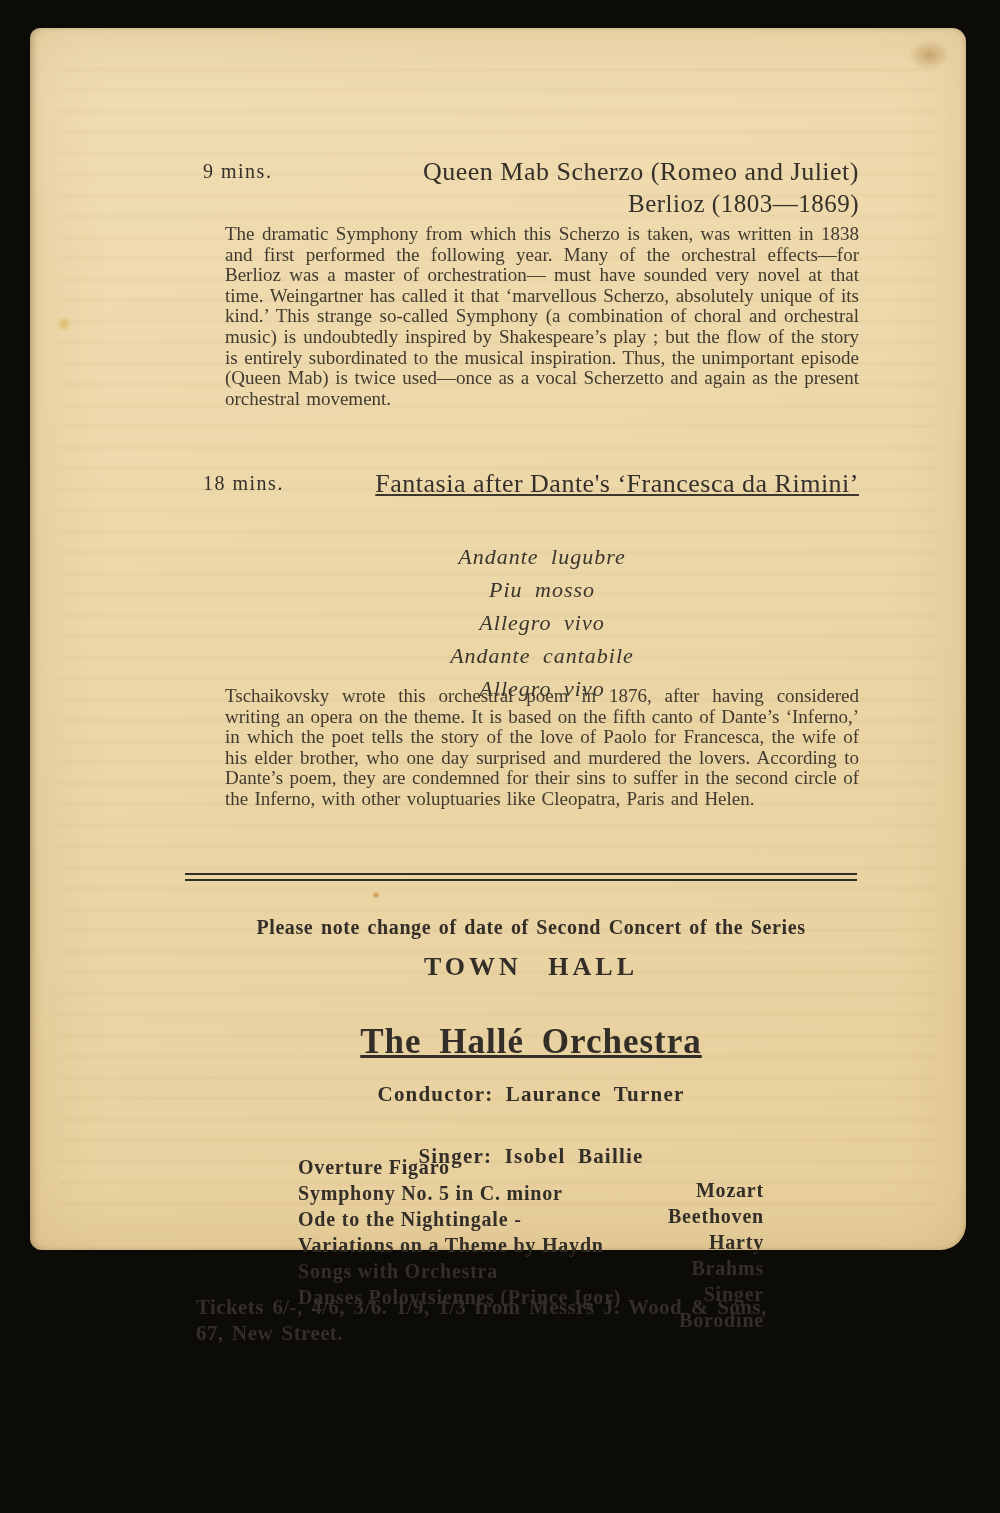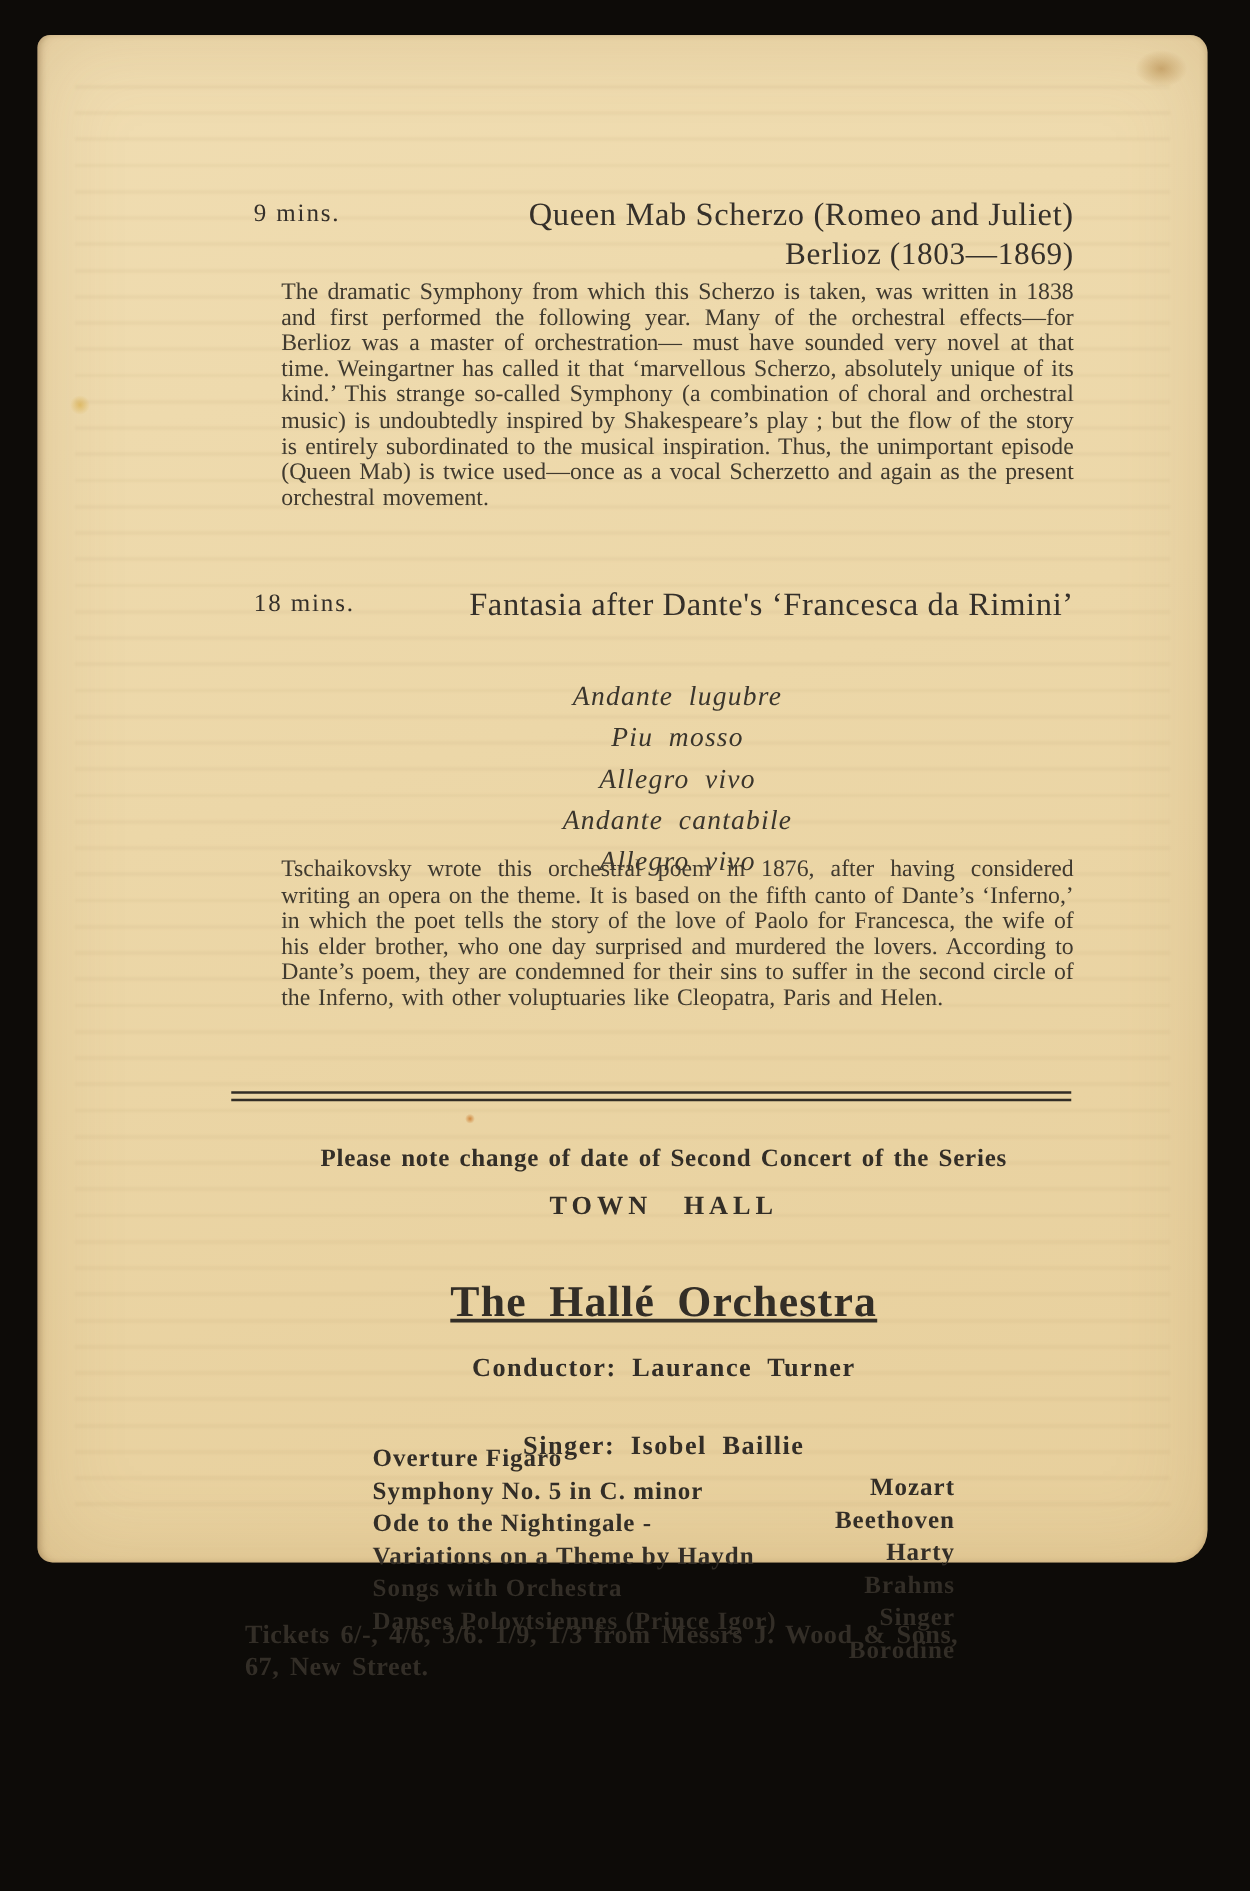--- a/index.html
+++ b/index.html
@@ -63,21 +63,21 @@
     letter-spacing:1px;word-spacing:6px;color:#3a352c;
   }
   
   .divider{
     left:155px;width:672px;height:4px;
     border-top:2.5px solid #322d25;border-bottom:2px solid #322d25;
   }
   
   .center-line{left:133px;width:736px;text-align:center;color:#332e27;}
   .note-line{font-size:20px;font-weight:bold;letter-spacing:0.6px;word-spacing:2px;}
-  .venue{font-size:21px;font-weight:bold;letter-spacing:4px;word-spacing:16px;}
+  .venue{font-size:26px;font-weight:bold;letter-spacing:4px;word-spacing:16px;}
   .datetime{font-size:26px;font-weight:bold;letter-spacing:0.8px;word-spacing:3px;}
   .orchestra{font-size:35px;font-weight:bold;letter-spacing:1px;word-spacing:8px;}
   .person{font-size:21px;font-weight:bold;letter-spacing:1.2px;word-spacing:6px;}
   
   .programme{left:268px;width:466px;}
   .prow{display:flex;align-items:baseline;height:26px;
     font-size:20px;font-weight:bold;letter-spacing:0.8px;color:#332e27;flex-direction:column;}
   .prow .ptitle{white-space:nowrap;}
   .prow .pdash{flex:1;text-align:center;white-space:pre;padding:0 8px;overflow:hidden;}
   .prow .pdash.align-end{text-align:right;padding-right:4px;}
@@ -95,21 +95,21 @@
   <div class="stain stain-mid"></div>
 
   <div class="abs work-header" style="top:128px;">
     <span class="duration">9 mins.</span>
     <div class="wtitle">Queen Mab Scherzo (Romeo and Juliet)</div>
     <div class="wcomposer">Berlioz (1803—1869)</div>
   </div>
 
   <div class="abs prognote" style="top:196px;">The dramatic Symphony from which this Scherzo is taken, was written in 1838 and first performed the following year.  Many of the orchestral effects—for Berlioz was a master of orchestration— must have sounded very novel at that time.  Weingartner has called it that ‘marvellous Scherzo, absolutely unique of its kind.’ This strange so-called Symphony (a combination of choral and orchestral music) is undoubtedly inspired by Shakespeare’s play ; but the flow of the story is entirely subordinated to the musical inspiration.  Thus, the unimportant episode (Queen Mab) is twice used—once as a vocal Scherzetto and again as the present orchestral movement.</div>
 
-  <div class="abs work-header" style="top:440px;">
+  <div class="abs work-header" style="top:440px;text-decoration:underline;">
     <span class="duration">18 mins.</span>
     <div class="wtitle">Fantasia after Dante's ‘Francesca da Rimini’</div>
   </div>
 
   <div class="abs movements" style="top:512px;">
     <div class="mv">Andante lugubre</div>
     <div class="mv">Piu mosso</div>
     <div class="mv">Allegro vivo</div>
     <div class="mv">Andante cantabile</div>
     <div class="mv">Allegro vivo</div>

